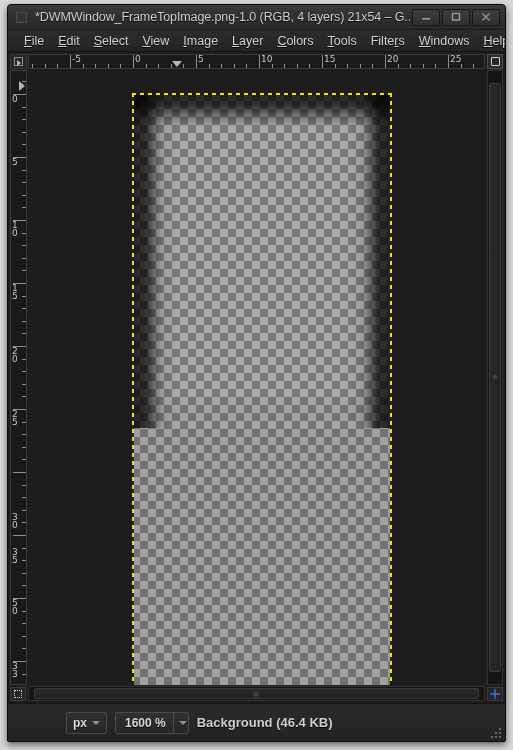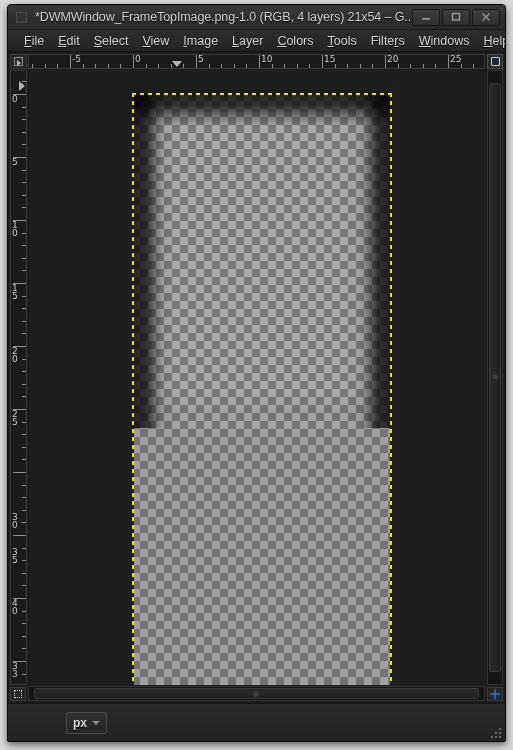--- a/index.html
+++ b/index.html
@@ -505,21 +505,21 @@
         <div class="tick v-tick-minor" style="top: 426.2px;"></div>
         <div class="tick v-tick-minor" style="top: 438.8px;"></div>
         <div class="tick v-tick-minor" style="top: 451.4px;"></div>
         <div class="tick v-tick-major" style="top: 464px;"></div>
         <div class="v-label" style="top: 465px; margin-top: 12px;">35</div>
         <div class="tick v-tick-minor" style="top: 476.6px;"></div>
         <div class="tick v-tick-minor" style="top: 489.2px;"></div>
         <div class="tick v-tick-minor" style="top: 501.8px;"></div>
         <div class="tick v-tick-minor" style="top: 514.4px;"></div>
         <div class="tick v-tick-major" style="top: 527px;"></div>
-        <div class="v-label" style="top: 528px;">40</div>
+        <div class="v-label" style="top: 528px;">50</div>
         <div class="tick v-tick-minor" style="top: 539.6px;"></div>
         <div class="tick v-tick-minor" style="top: 552.2px;"></div>
         <div class="tick v-tick-minor" style="top: 564.8px;"></div>
         <div class="tick v-tick-minor" style="top: 577.4px;"></div>
         <div class="tick v-tick-major" style="top: 590px;"></div>
         <div class="v-label" style="top: 591px;">33</div>
         <div class="tick v-tick-minor" style="top: 602.6px;"></div>
       </div>
 
     <div id="canvas-viewport">
@@ -565,21 +565,28 @@
   </div>
 
   <div id="status-bar">
     <div id="status-spacer"></div>
 
     <div class="combo" id="unit-combo">
       <span class="txt">px</span>
       <span class="caret"></span>
     </div>
 
-
+    <div class="combo" id="zoom-combo">
+      <span id="zoom-value">1600 %</span>
+      <span id="zoom-caret-box">
+        <span class="caret"></span>
+      </span>
+    </div>
+
+    <div id="status-text">Background (46.4 KB)</div>
 
     <div id="resize-grip">
       <i style="right:0;bottom:0"></i>
         <i style="right:4px;bottom:0"></i>
       <i style="right:8px;bottom:0"></i>
         <i style="right:0;bottom:4px"></i>
       <i style="right:4px;bottom:4px"></i>
         <i style="right:0;bottom:8px"></i>
     </div>
   </div>

